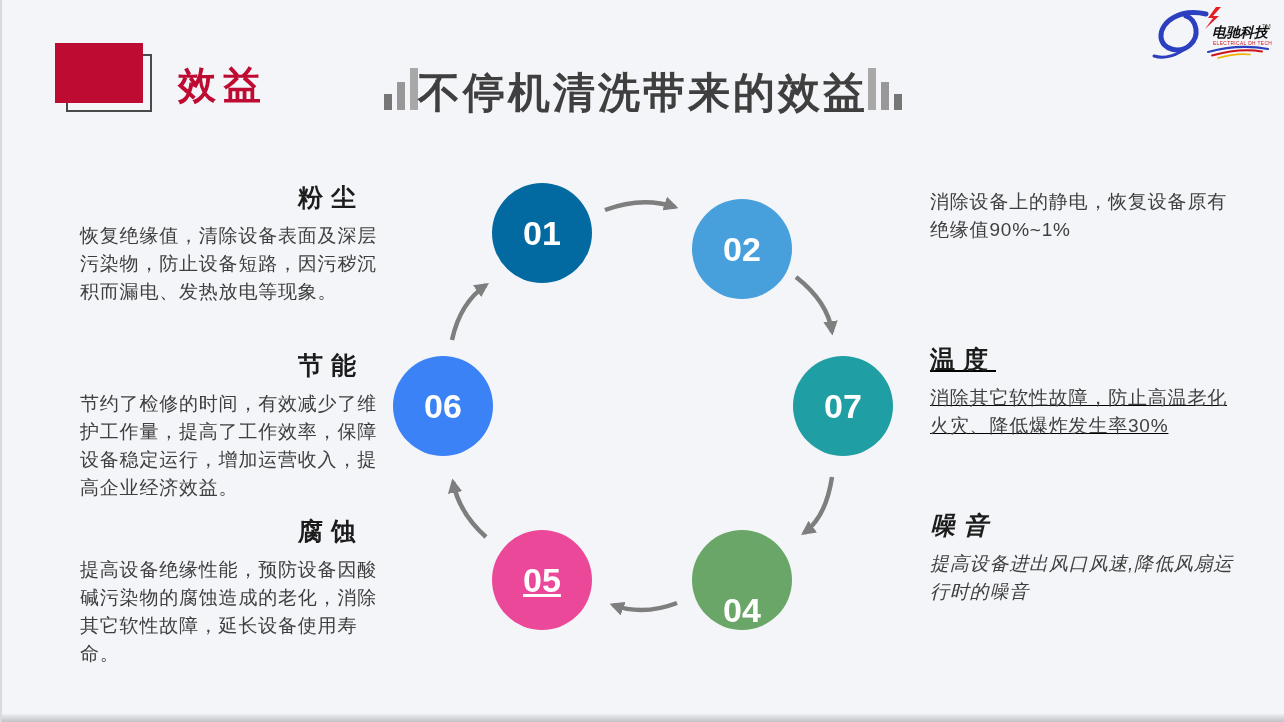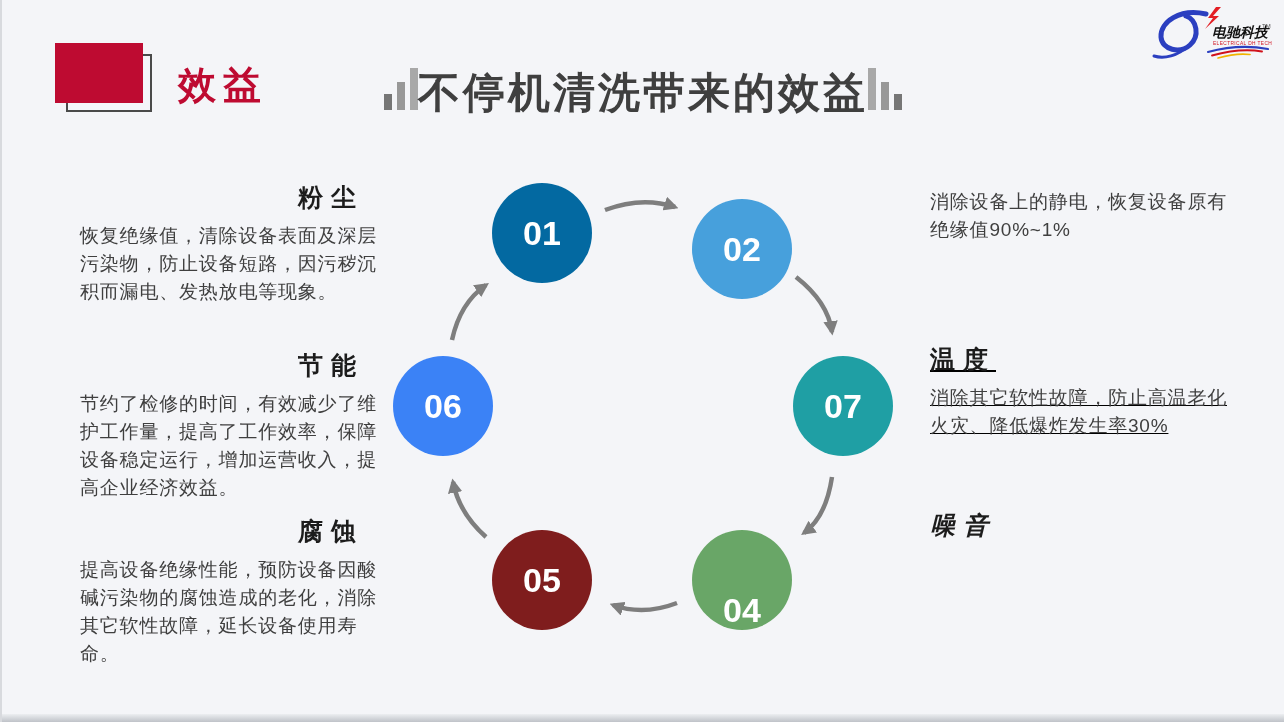--- a/index.html
+++ b/index.html
@@ -138,20 +138,21 @@
 
   <div class="block rb1">
     <div class="body">消除设备上的静电，恢复设备原有绝缘值90%~1%</div>
   </div>
   <div class="block rb2">
     <h3>温度</h3>
     <div class="body">消除其它软性故障，防止高温老化火灾、降低爆炸发生率30%</div>
   </div>
   <div class="block rb3">
     <h3>噪音</h3>
+    <div class="body">提高设备进出风口风速,降低风扇运行时的噪音</div>
   </div>
 
   <div class="diagram">
     <svg class="arrows" width="520" height="480" viewBox="0 0 520 480">
       <defs>
         <marker id="ah" viewBox="0 0 8 8" refX="6" refY="4" markerWidth="3.2" markerHeight="3.2" orient="auto" markerUnits="strokeWidth">
           <path d="M0,0 L8,4 L0,8 Z" fill="#7E7E7E"></path>
         </marker>
       </defs>
       <path class="cyc-arrow" d="M 223,50 Q 260,36 293,47" fill="none" stroke-width="4.5" marker-end="url(#ah)" stroke="#7E7E7E"></path>
@@ -166,21 +167,21 @@
     </div>
     <div class="circle c2" style="background-color: rgb(71, 160, 220);">
       <span>02</span>
     </div>
     <div class="circle c3" style="background-color: rgb(31, 159, 164);">
       <span>07</span>
     </div>
     <div class="circle c4" style="background-color: rgb(105, 166, 103);">
       <span>04</span>
     </div>
-    <div class="circle c5" style="background-color: #7f1d1d;">
+    <div class="circle c5" style="background-color: #ec4899; text-decoration: underline;">
       <span>05</span>
     </div>
     <div class="circle c6" style="background-color: #3b82f6;">
       <span>06</span>
     </div>
   </div>
 
   <div class="edge-shadow"></div>
 </div>
 

